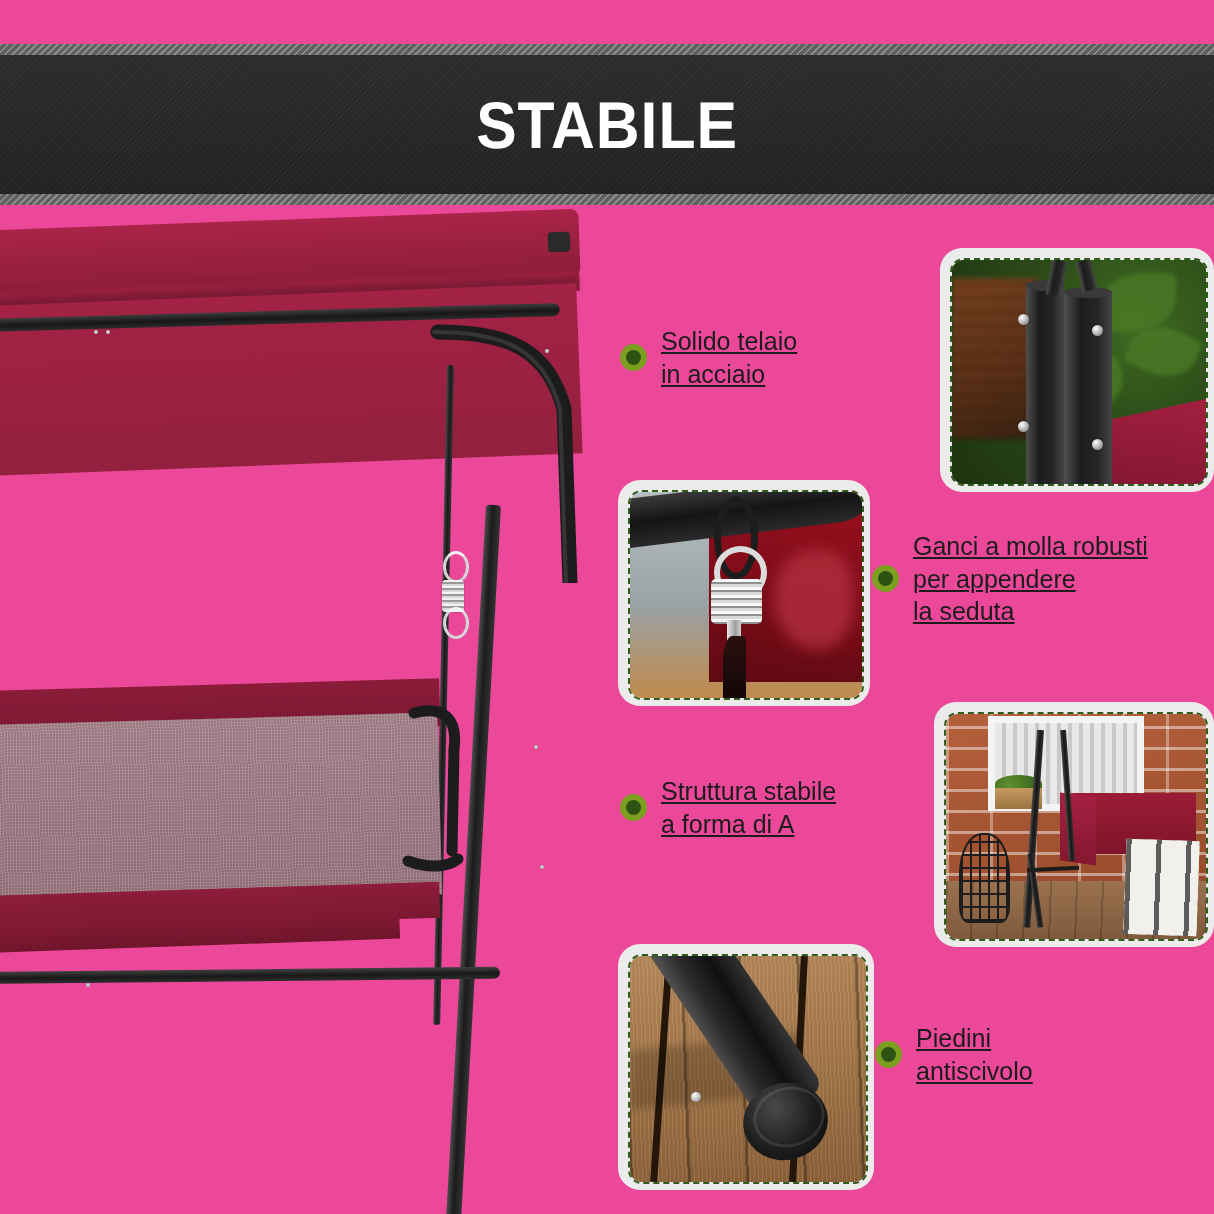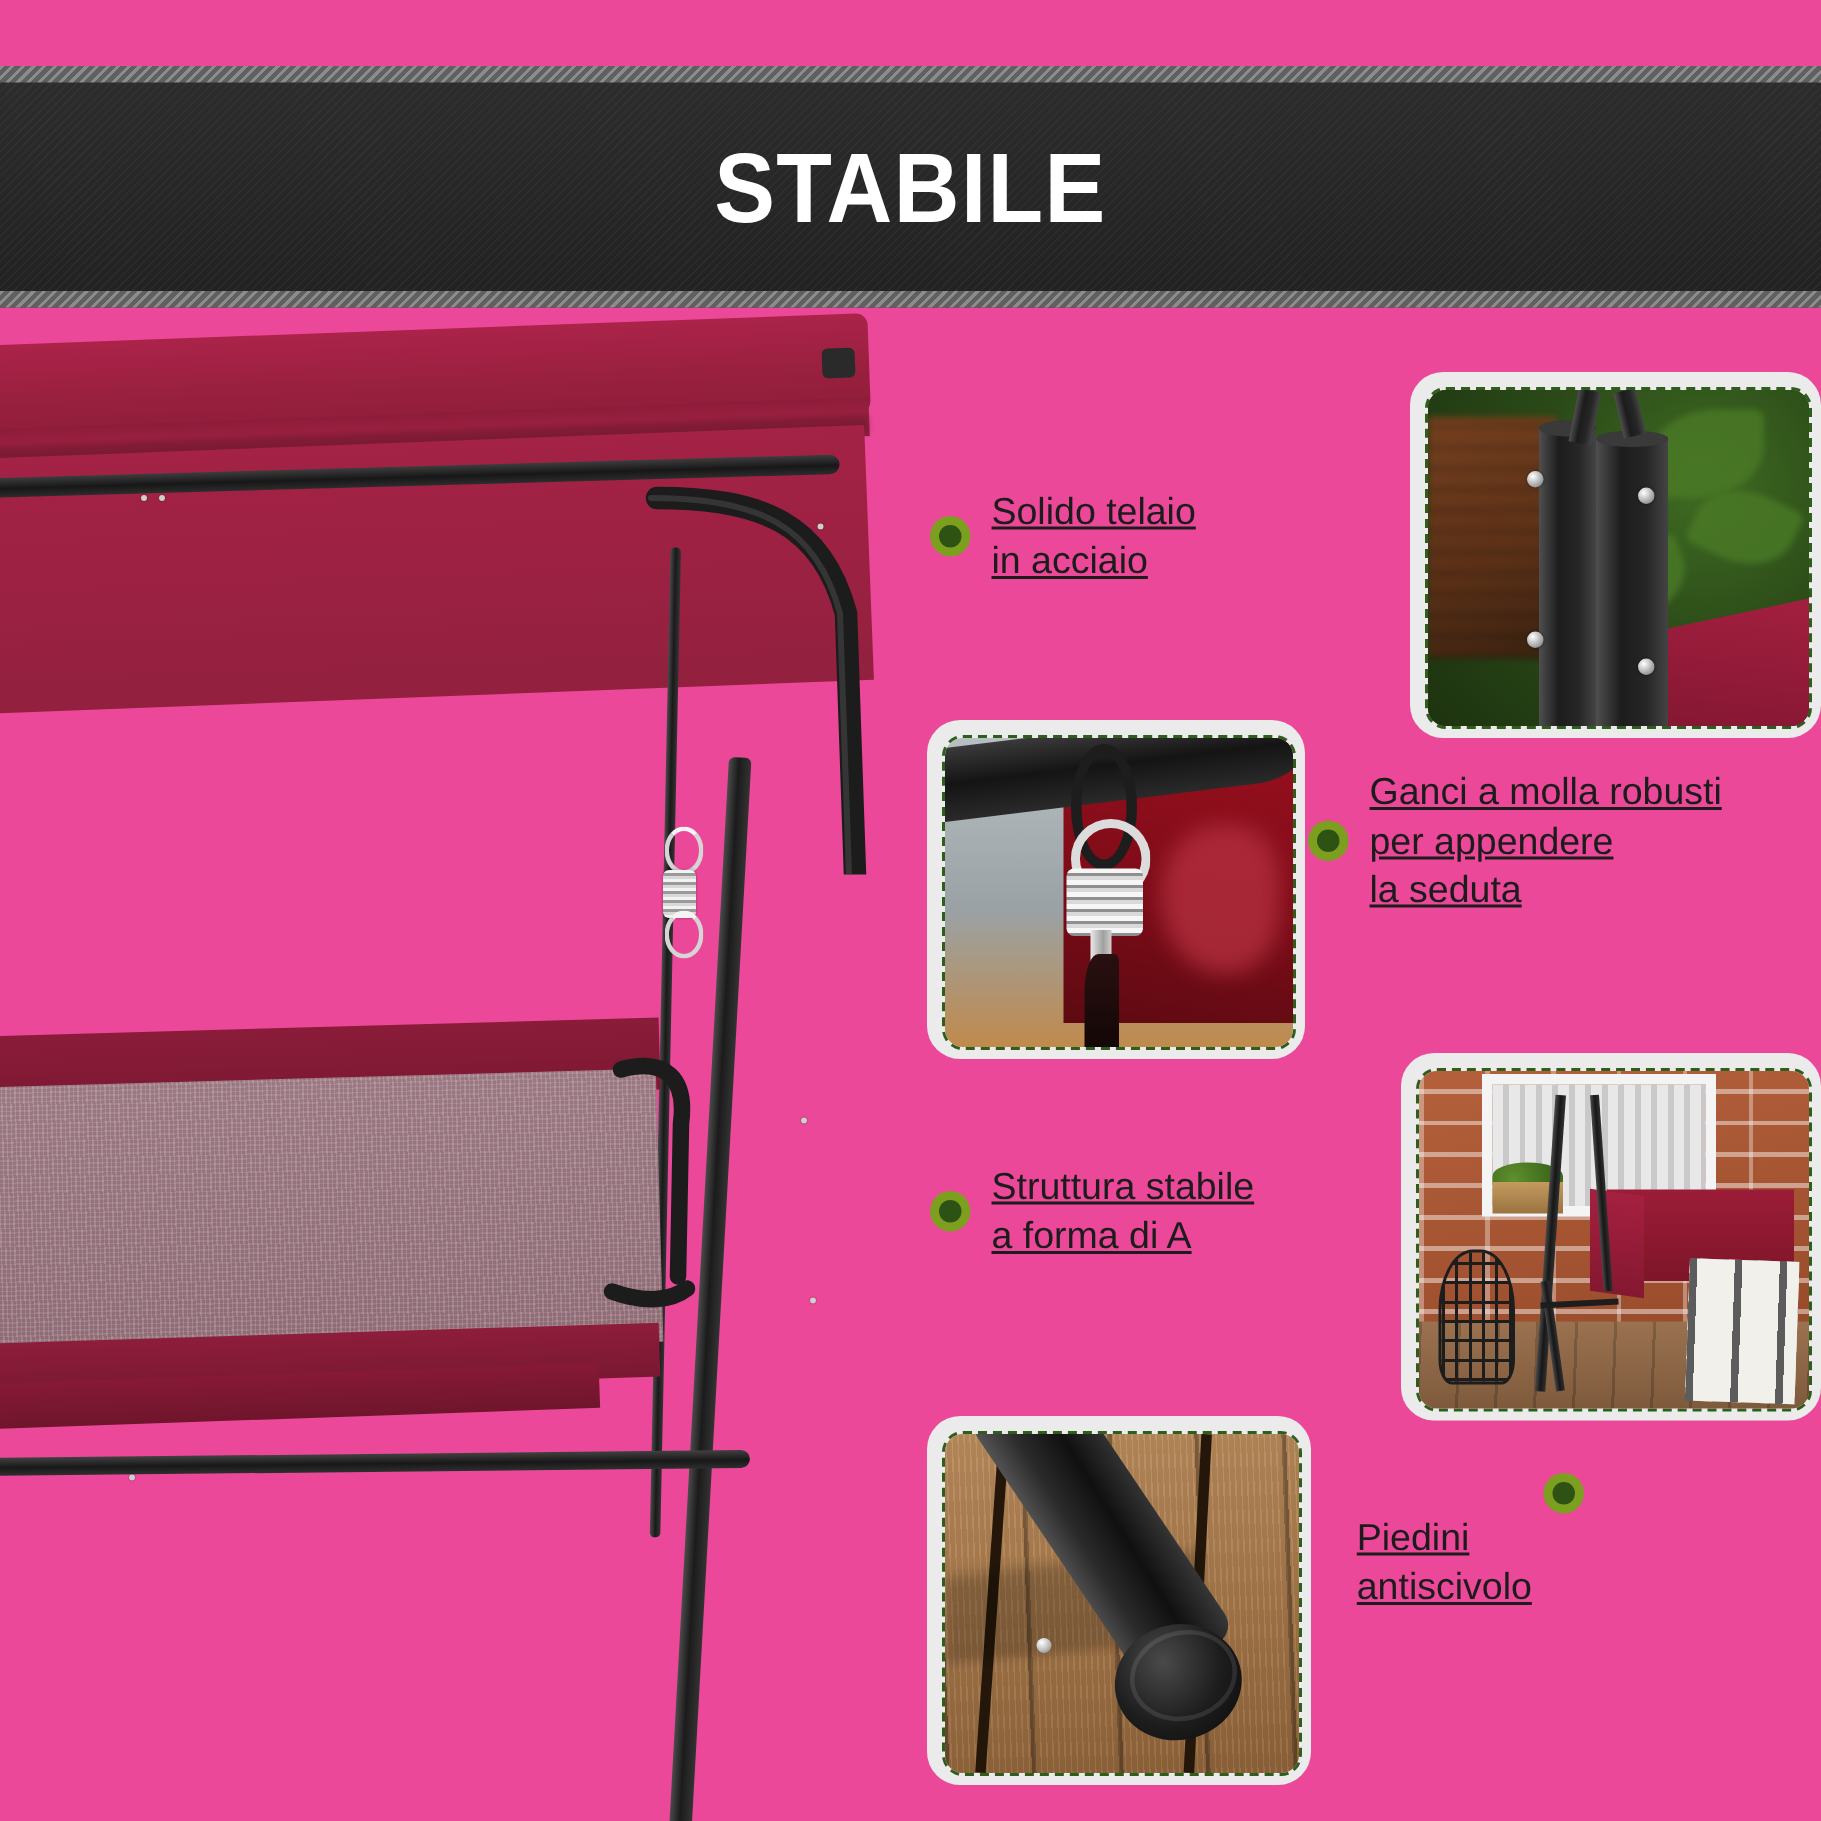--- a/index.html
+++ b/index.html
@@ -317,27 +317,27 @@
     line-height: 1.30;
     text-align: left;
     white-space: pre-line;
     text-decoration: underline;
   }
   .feature-text.pad-left { margin-left: 14px; }
 
   #feature-1 { left: 620px; top: 325px; width: 330px; }
   #feature-1 .feature-text { width: 290px; }
 
-  #feature-2 { left: 872px; top: 512px; width: 342px; }
+  #feature-2 { left: 872px; top: 530px; width: 342px; }
   #feature-2 .feature-text { width: 300px; }
 
   #feature-3 { left: 620px; top: 775px; width: 330px; }
   #feature-3 .feature-text { width: 290px; }
 
-  #feature-4 { left: 875px; top: 982px; width: 335px; flex-direction: column; }
+  #feature-4 { left: 875px; top: 1022px; width: 335px; }
   #feature-4 .feature-text { width: 290px; }
 
   
   .inset {
     position: absolute;
     border-radius: 22px;
     background: #ebebeb;
     box-sizing: border-box;
     padding: 10px;
   }

